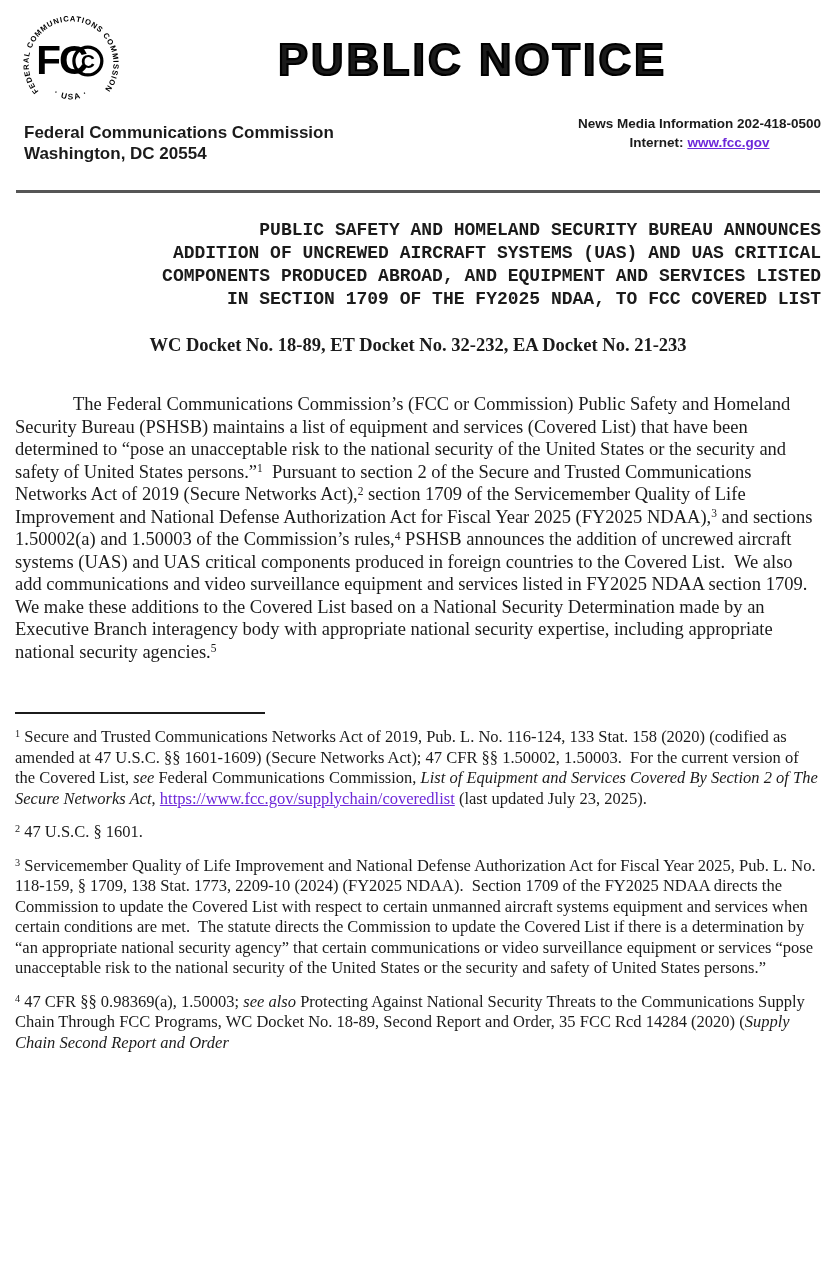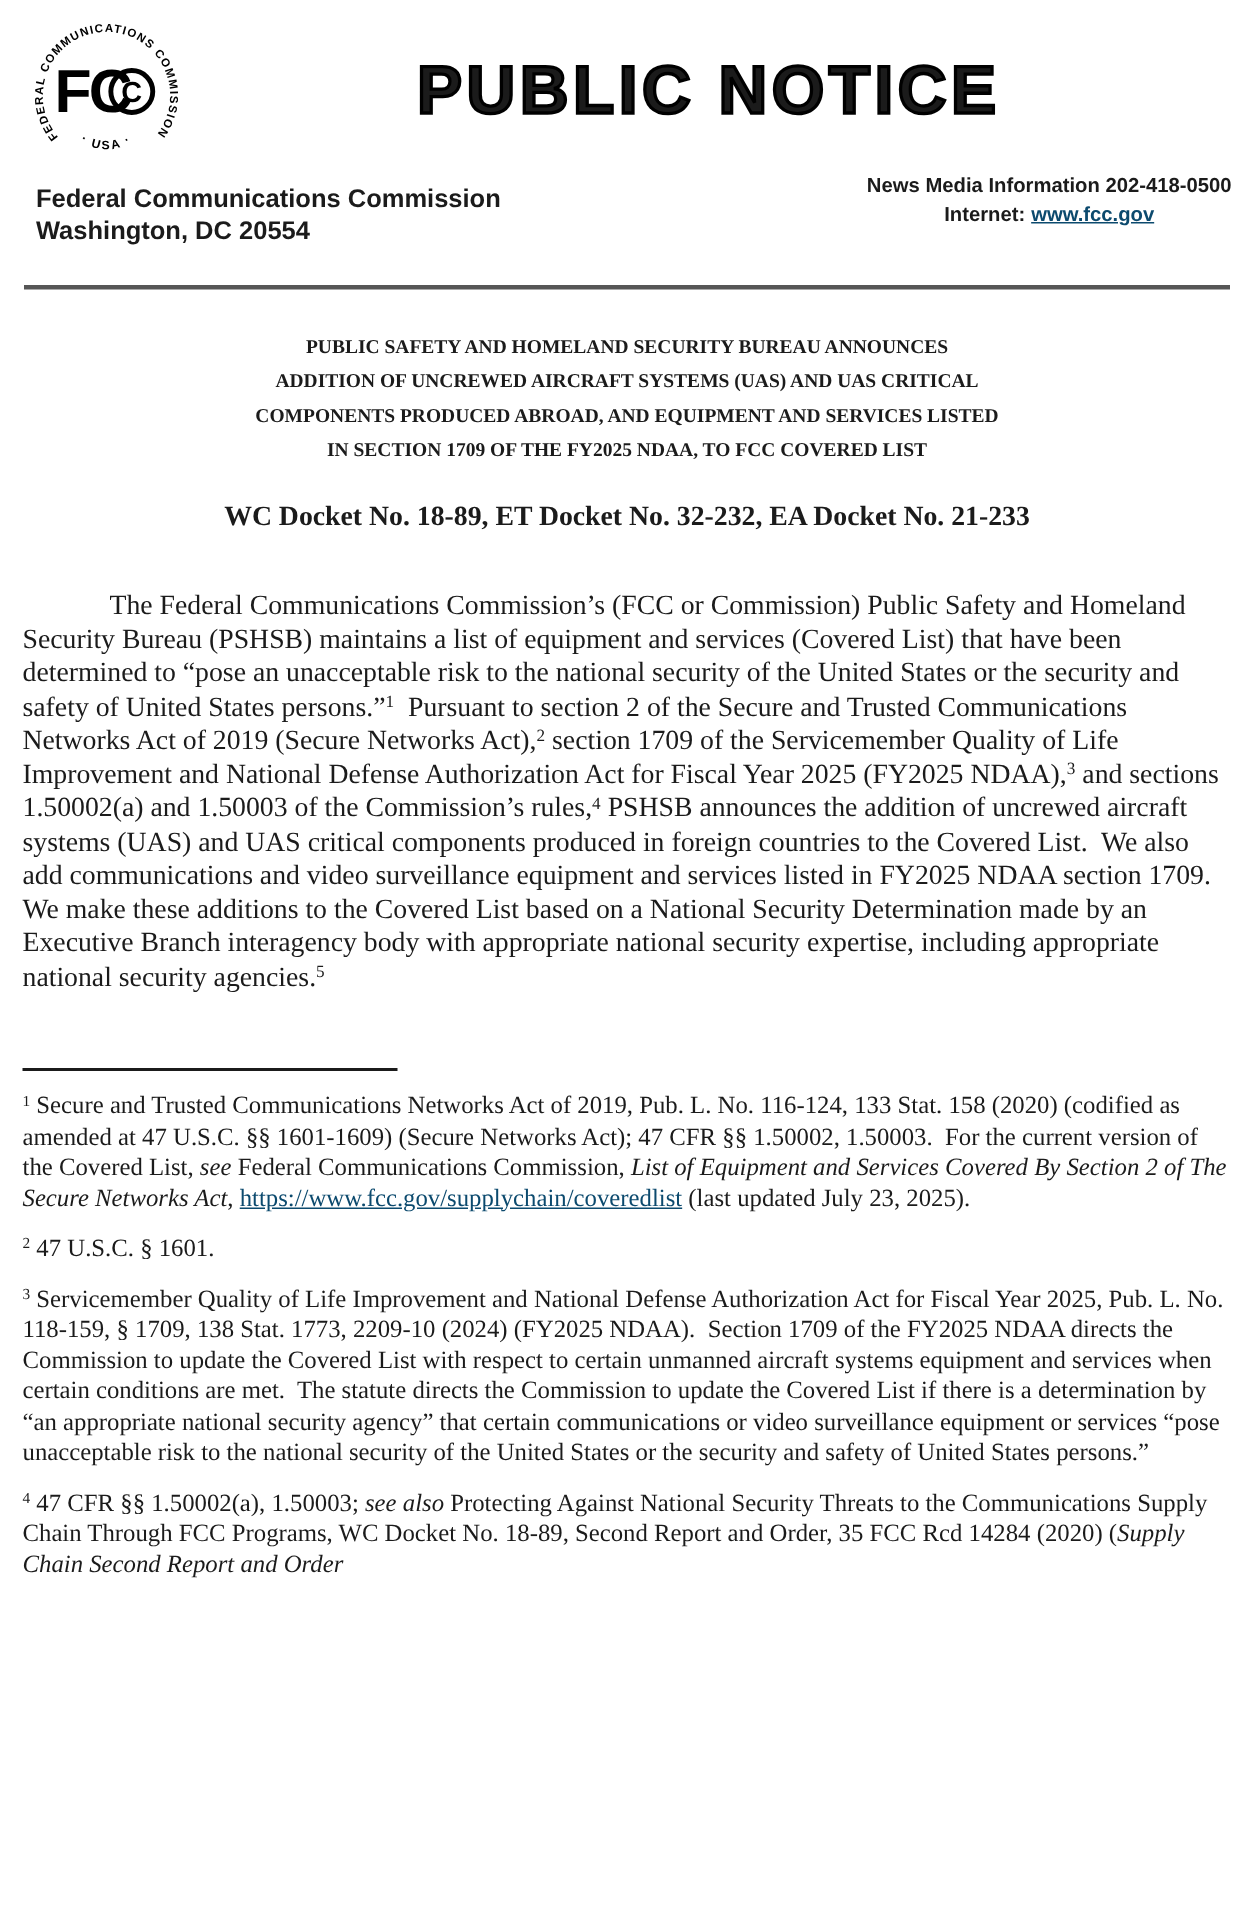--- a/index.html
+++ b/index.html
@@ -26,37 +26,37 @@
     font-size:17px; line-height:21px; padding-left:9px;
   }
   .media {
     font-family:"Liberation Sans", sans-serif; font-weight:bold;
     font-size:13.5px; line-height:19px; text-align:center; padding-bottom:12px;
   }
   .rule { border:none; border-top:3px solid #565656; margin:26px 1px 0 1px; }
 
   
   .meta { text-align:right; font-weight:bold; font-size:18px; line-height:28px; margin-top:21px; white-space:pre; }
-  .doc-title { text-align:center; font-weight:bold; font-size:13px; line-height:23px; margin-top:26px; }
+  .doc-title { text-align:right; font-weight:bold; font-size:18px; line-height:23px; margin-top:26px;font-family:Liberation Mono, monospace; }
   .dockets { text-align:center; font-weight:bold; font-size:18.5px; margin-top:24px; }
 
   
   .body-para {
     margin:37px 0 0 0; font-size:18.5px; line-height:22.5px;
     text-indent:58px; white-space:pre-wrap;
   }
 
   
   .fn-sep { width:250px; border-top:2px solid #1b1b1b; margin-top:49px; }
   .footnotes { margin-top:13px; font-size:16.5px; line-height:20.5px; }
   .footnote { margin:0 0 13px 0; white-space:pre-wrap; }
 
   sup { font-size:62%; line-height:0; vertical-align:baseline; position:relative; top:-0.45em; }
   .italic { font-style:italic;text-align:right; }
-  .link { color:#0c4a6e; text-decoration:underline; cursor:pointer; }
+  .link { color:#6d28d9; text-decoration:underline; cursor:pointer; }
   .media .link { margin-left:4px; }
 </style>
 </head>
 <body>
 
 <div class="page">
 
   <div class="masthead">
     <div class="seal">
       <svg viewBox="0 0 110 110" width="106" height="106" aria-hidden="true">
@@ -104,17 +104,17 @@
   <div class="dockets">WC Docket No. 18-89, ET Docket No. 32-232, EA Docket No. 21-233</div>
 
   <p class="body-para"><span>The Federal Communications Commission’s (FCC or Commission) Public Safety and Homeland Security Bureau (PSHSB) maintains a list of equipment and services (Covered List) that have been determined to “pose an unacceptable risk to the national security of the United States or the security and safety of United States persons.”</span><sup>1</sup><span>  Pursuant to section 2 of the Secure and Trusted Communications Networks Act of 2019 (Secure Networks Act),</span><sup>2</sup><span> section 1709 of the Servicemember Quality of Life Improvement and National Defense Authorization Act for Fiscal Year 2025 (FY2025 NDAA),</span><sup>3</sup><span> and sections 1.50002(a) and 1.50003 of the Commission’s rules,</span><sup>4</sup><span> PSHSB announces the addition of uncrewed aircraft systems (UAS) and UAS critical components produced in foreign countries to the Covered List.  We also add communications and video surveillance equipment and services listed in FY2025 NDAA section 1709.  We make these additions to the Covered List based on a National Security Determination made by an Executive Branch interagency body with appropriate national security expertise, including appropriate national security agencies.</span><sup>5</sup></p>
 
   <div class="fn-sep"></div>
 
   <div class="footnotes">
     <p class="footnote"><sup>1</sup><span> Secure and Trusted Communications Networks Act of 2019, Pub. L. No. 116-124, 133 Stat. 158 (2020) (codified as amended at 47 U.S.C. §§ 1601-1609) (Secure Networks Act); 47 CFR §§ 1.50002, 1.50003.  For the current version of the Covered List, </span><span class="italic">see</span><span> Federal Communications Commission, </span><span class="italic">List of Equipment and Services Covered By Section 2 of The Secure Networks Act</span><span>, </span><a class="link">https://www.fcc.gov/supplychain/coveredlist</a><span> (last updated July 23, 2025).</span></p>
     <p class="footnote"><sup>2</sup><span> 47 U.S.C. § 1601.</span></p>
     <p class="footnote"><sup>3</sup><span> Servicemember Quality of Life Improvement and National Defense Authorization Act for Fiscal Year 2025, Pub. L. No. 118-159, § 1709, 138 Stat. 1773, 2209-10 (2024) (FY2025 NDAA).  Section 1709 of the FY2025 NDAA directs the Commission to update the Covered List with respect to certain unmanned aircraft systems equipment and services when certain conditions are met.  The statute directs the Commission to update the Covered List if there is a determination by “an appropriate national security agency” that certain communications or video surveillance equipment or services “pose unacceptable risk to the national security of the United States or the security and safety of United States persons.”</span></p>
-    <p class="footnote"><sup>4</sup><span> 47 CFR §§ 1.50002(a), 1.50003; </span><span class="italic">see also</span><span> Protecting Against National Security Threats to the Communications Supply Chain Through FCC Programs, WC Docket No. 18-89, Second Report and Order, 35 FCC Rcd 14284 (2020) (</span><span class="italic">Supply Chain Second Report and Order</span></p>
+    <p class="footnote"><sup>4</sup><span> 47 CFR §§ 0.98369(a), 1.50003; </span><span class="italic">see also</span><span> Protecting Against National Security Threats to the Communications Supply Chain Through FCC Programs, WC Docket No. 18-89, Second Report and Order, 35 FCC Rcd 14284 (2020) (</span><span class="italic">Supply Chain Second Report and Order</span></p>
 
   </div>
 
 </div>
 
 </body></html>

